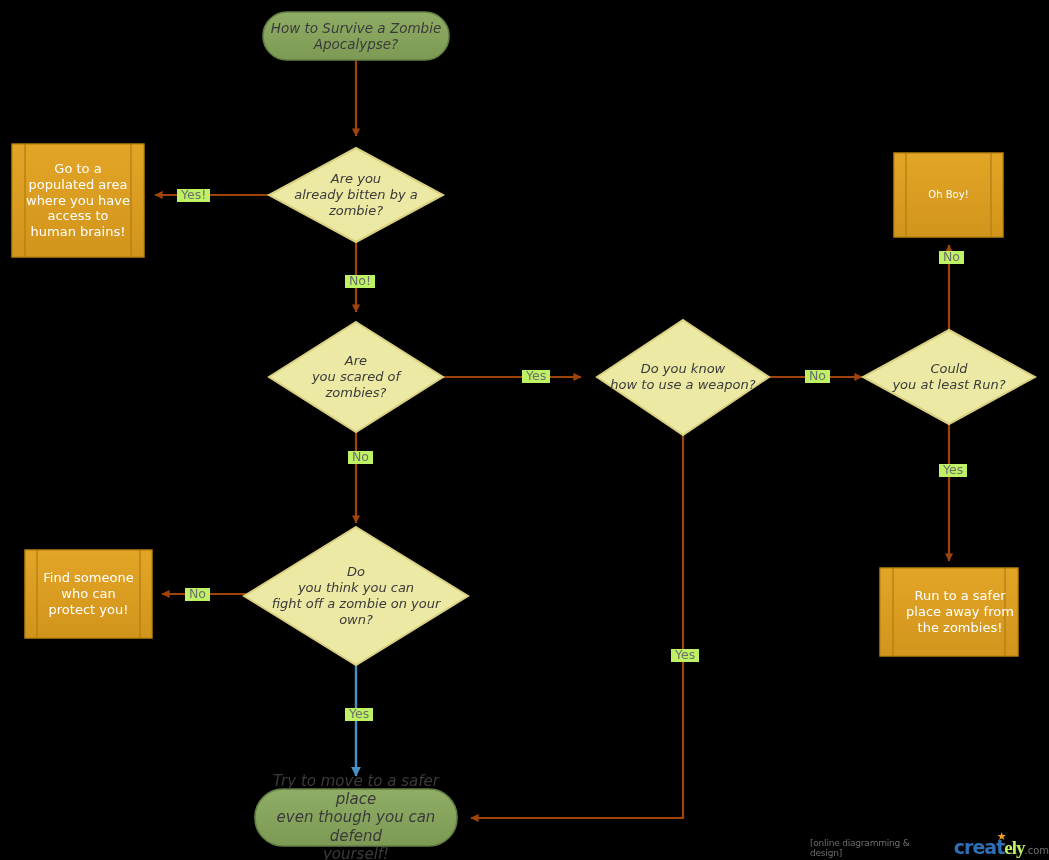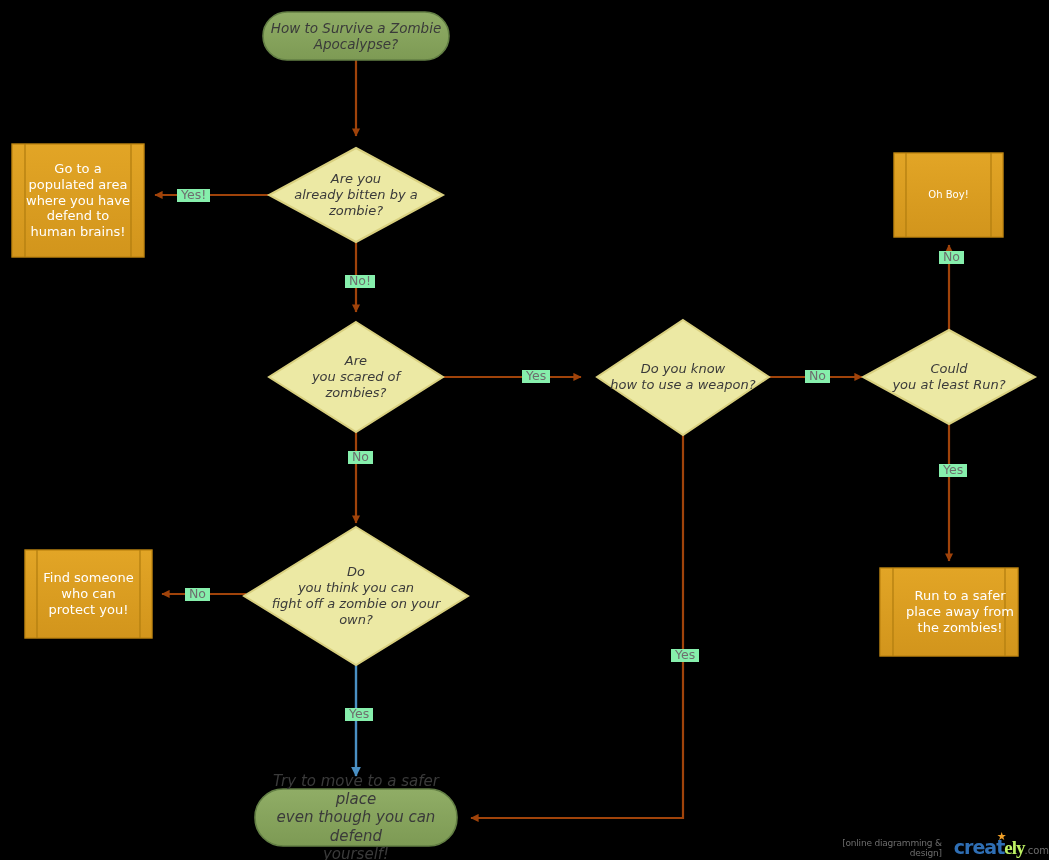--- a/index.html
+++ b/index.html
@@ -36,30 +36,29 @@
     pointer-events: none;
     white-space: pre-line;
   }
   .txt-dark { color: #3a3a3a; font-style: italic; }
   .txt-white { color: #ffffff; }
   .edge-label {
     position: absolute;
     color: #6e6e6e;
     font-size: 12.5px;
     font-family: "DejaVu Sans", sans-serif;
-    background: #86efac;
+    background: #bef264;
     padding: 0 4px;
     line-height: 1;
   }
   .watermark {
     position: absolute;
     display: flex;
     align-items: center;
     gap: 12px;
-    text-align: right;
   }
   .wm-tag {
     color: #6d6d6d;
     font-size: 9px;
     font-family: "DejaVu Sans", sans-serif;
     letter-spacing: -0.2px;
   }
   .wm-logo {
     font-family: "DejaVu Sans", sans-serif;
     font-size: 19px;
@@ -206,21 +205,21 @@
   <div class="node-text txt-dark" style="left:263px;top:12px;width:186px;height:48px;font-size:13.5px;">How to Survive a Zombie
 Apocalypse?</div>
 
   <div class="node-text txt-dark" style="left:275px;top:155px;width:162px;height:80px;font-size:13px;">Are you
 already bitten  by a
 zombie?</div>
 
   <div class="node-text txt-white" style="left:14px;top:146px;width:128px;height:109px;font-size:13px;">Go to a
 populated area
 where you have
-defend to
+access to
 human brains!</div>
 
   <div class="node-text txt-dark" style="left:279px;top:340px;width:154px;height:74px;font-size:13px;">Are
 you scared  of
 zombies?</div>
 
   <div class="node-text txt-dark" style="left:600px;top:345px;width:166px;height:64px;font-size:13px;">Do you know
 how to use  a weapon?</div>
 
   <div class="node-text txt-dark" style="left:866px;top:345px;width:166px;height:64px;font-size:13px;">Could

